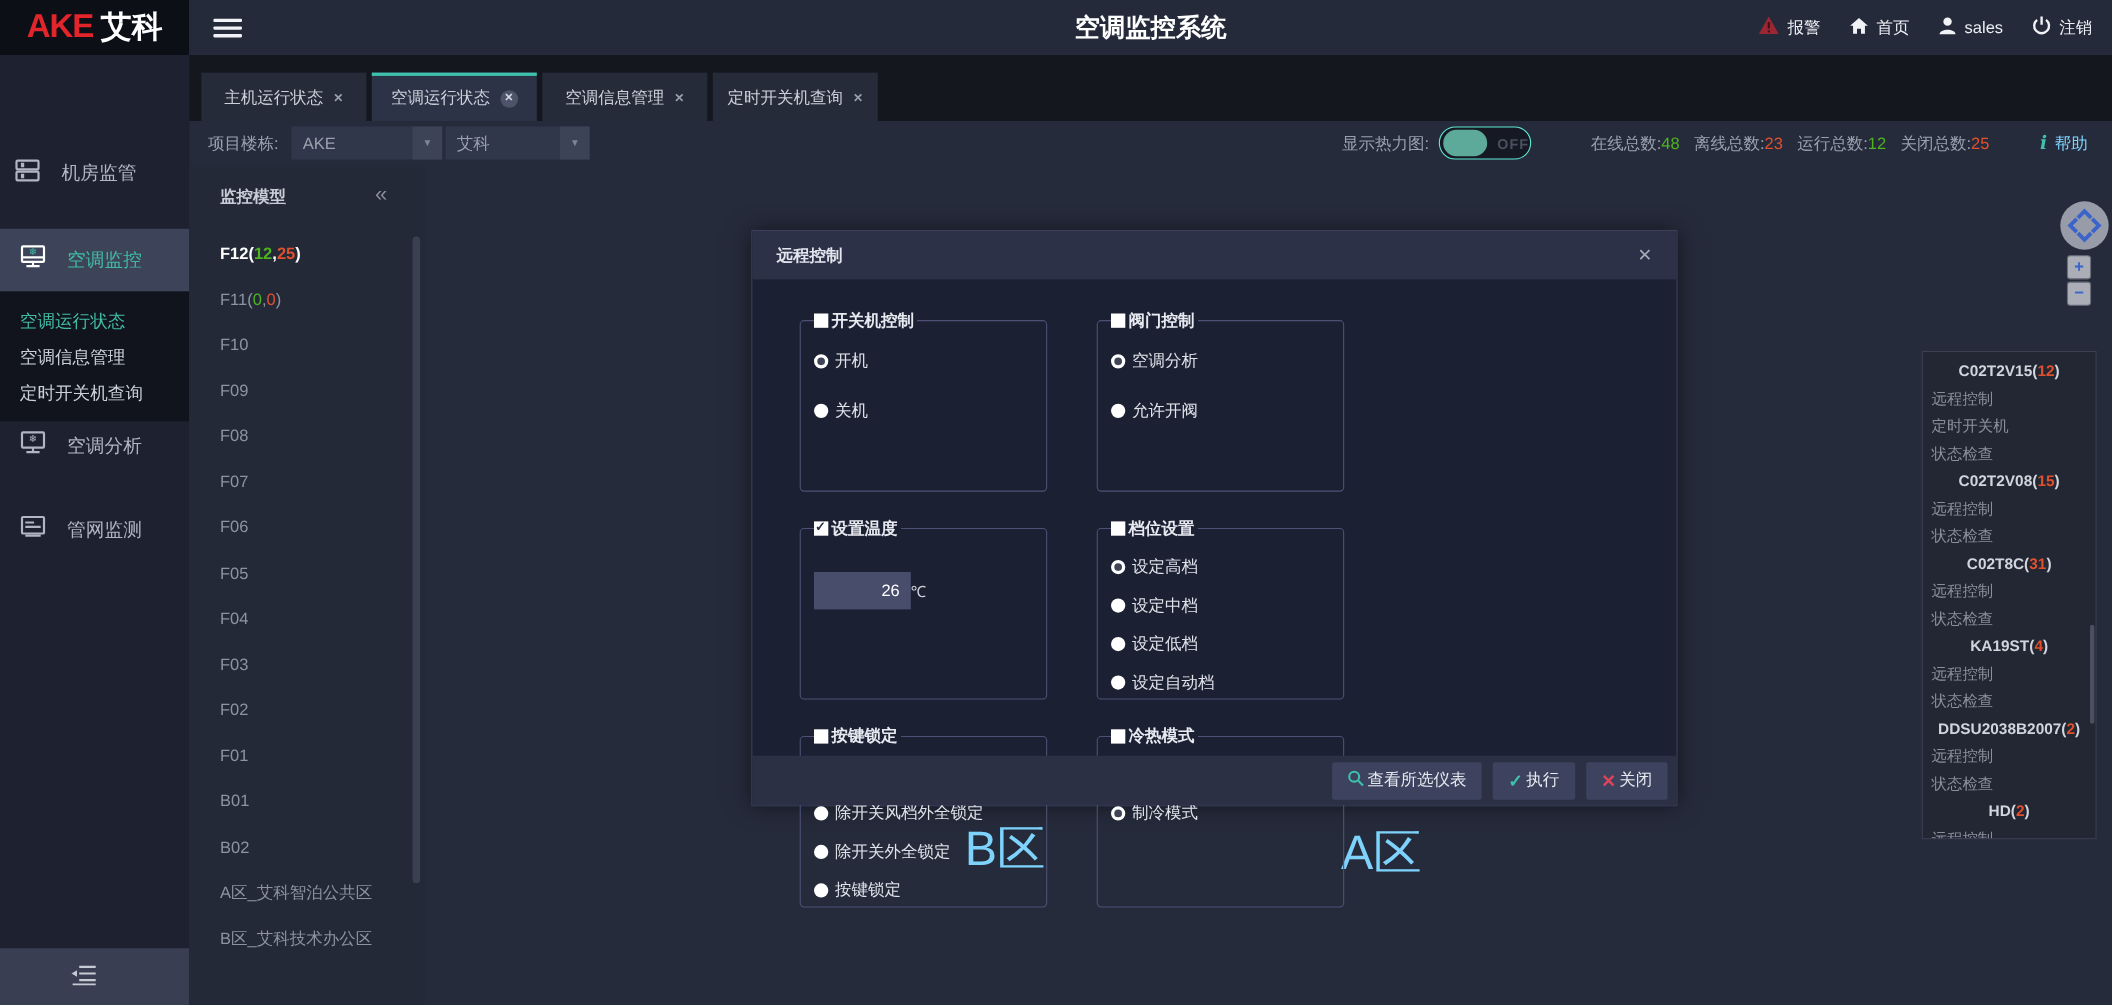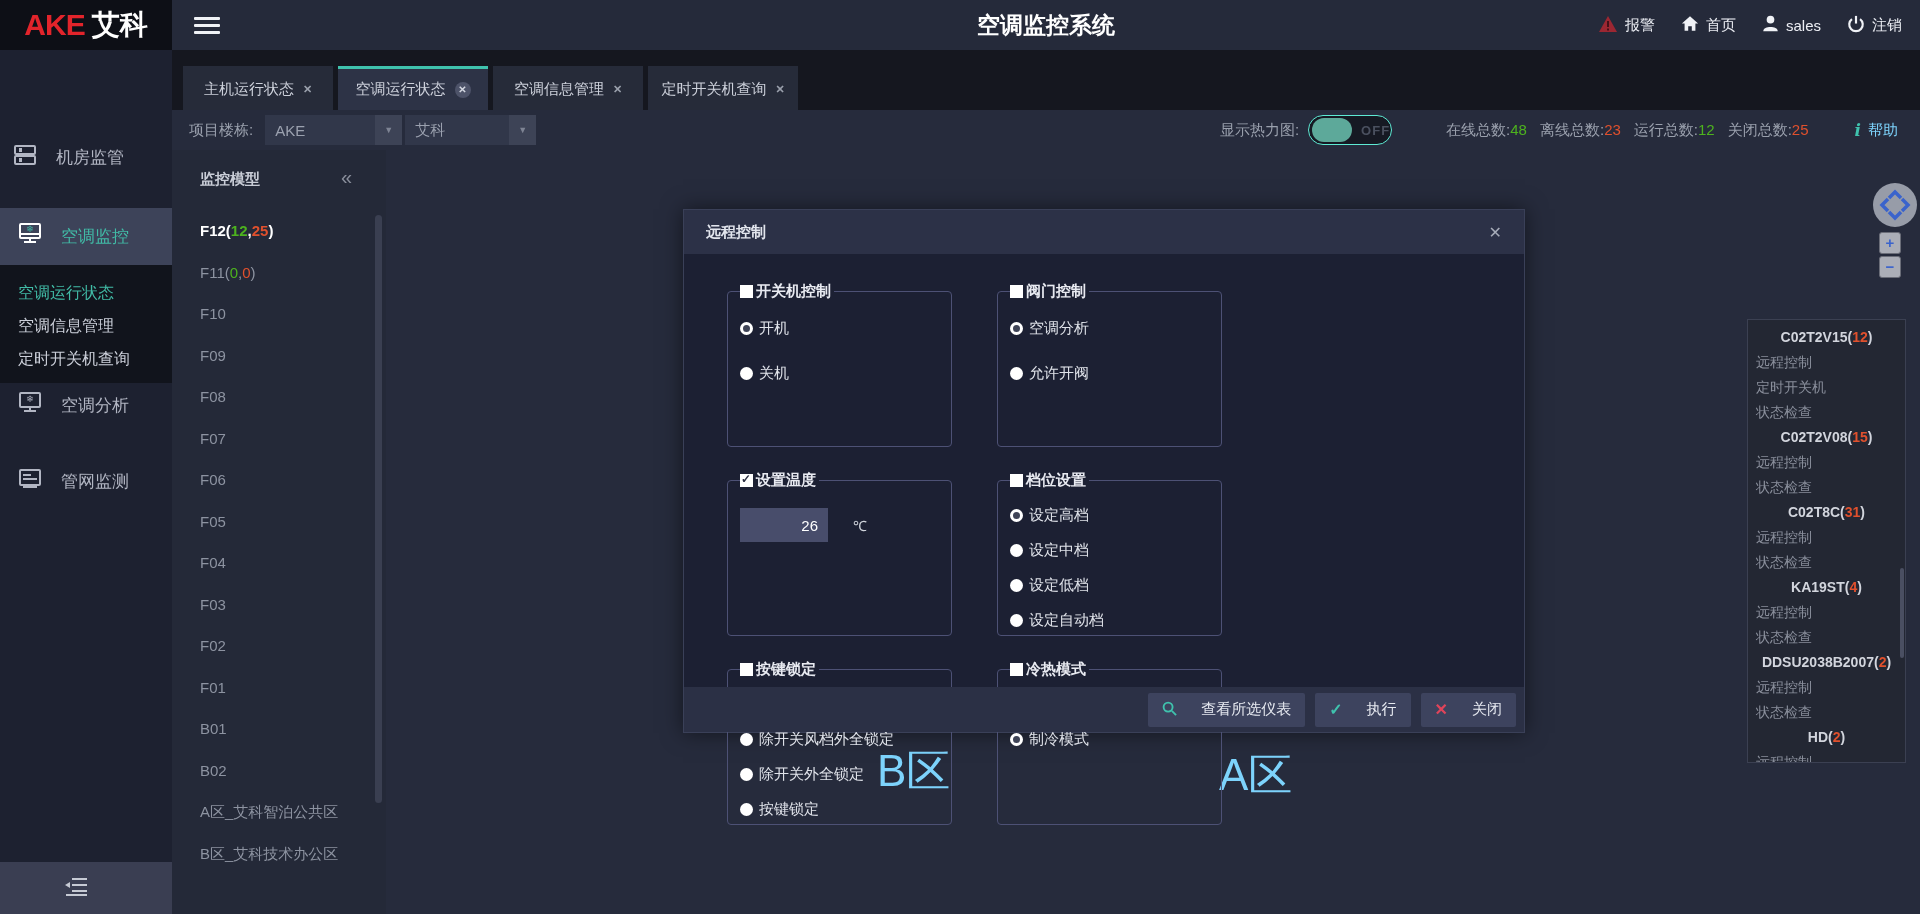--- a/index.html
+++ b/index.html
@@ -105,28 +105,28 @@
   .checkbox { width:13px; height:13px; background:#ffffff; display:inline-block; position:relative; flex:none; cursor:pointer; }
   .checkbox.checked::after { content:"\2713"; color:#2b2f42; font-size:12px; font-weight:bold;
                              position:absolute; left:1px; top:-2px; }
   .option { display:flex; align-items:center; gap:6px; color:#e0e3ea; font-size:15px; cursor:pointer; }
   .gap-l .option { margin-top:14px; margin-bottom:26px; }
   .gap-l .option + .option { margin-top:0; }
   .gap-s .option { margin-top:12px; margin-bottom:16px; }
   .gap-s .option + .option { margin-top:16px; }
   .radio { width:13px; height:13px; border-radius:50%; background:#ffffff; flex:none; }
   .radio.sel { background:#3f4457; border:3px solid #ffffff; }
-  .temp-row { margin-top:14px; display:flex; align-items:center; gap:25px; }
+  .temp-row { margin-top:26px; display:flex; align-items:center; gap:0; }
   .temp-input { width:88px; height:34px; background:#484d6b; border:none; color:#ffffff; text-align:right;
                 padding-right:10px; font-size:15px; font-family:"Liberation Sans", sans-serif; }
   .temp-unit { color:#cfd3db; font-size:14px; }
   .modal-footer { position:absolute; bottom:0; left:0; width:100%; height:45px; background:#2b3045;
                   display:flex; align-items:center; justify-content:flex-end; gap:10px; padding-right:8px; }
   .mbtn { height:34px; background:#3d435e; color:#e6e9f0; font-size:15px; display:flex; align-items:center;
-          gap:24px; padding:0 14px; border-radius:2px; cursor:pointer; }
+          gap:3px; padding:0 14px; border-radius:2px; cursor:pointer; }
   .mbtn .check { color:#3fc2ad; font-weight:bold; font-size:16px; }
   .mbtn .cross { color:#e0445a; font-weight:bold; font-size:16px; }
 </style>
 </head>
 <body>
 
 <div class="app">
 
   <div class="topbar">
     <div class="logo">

